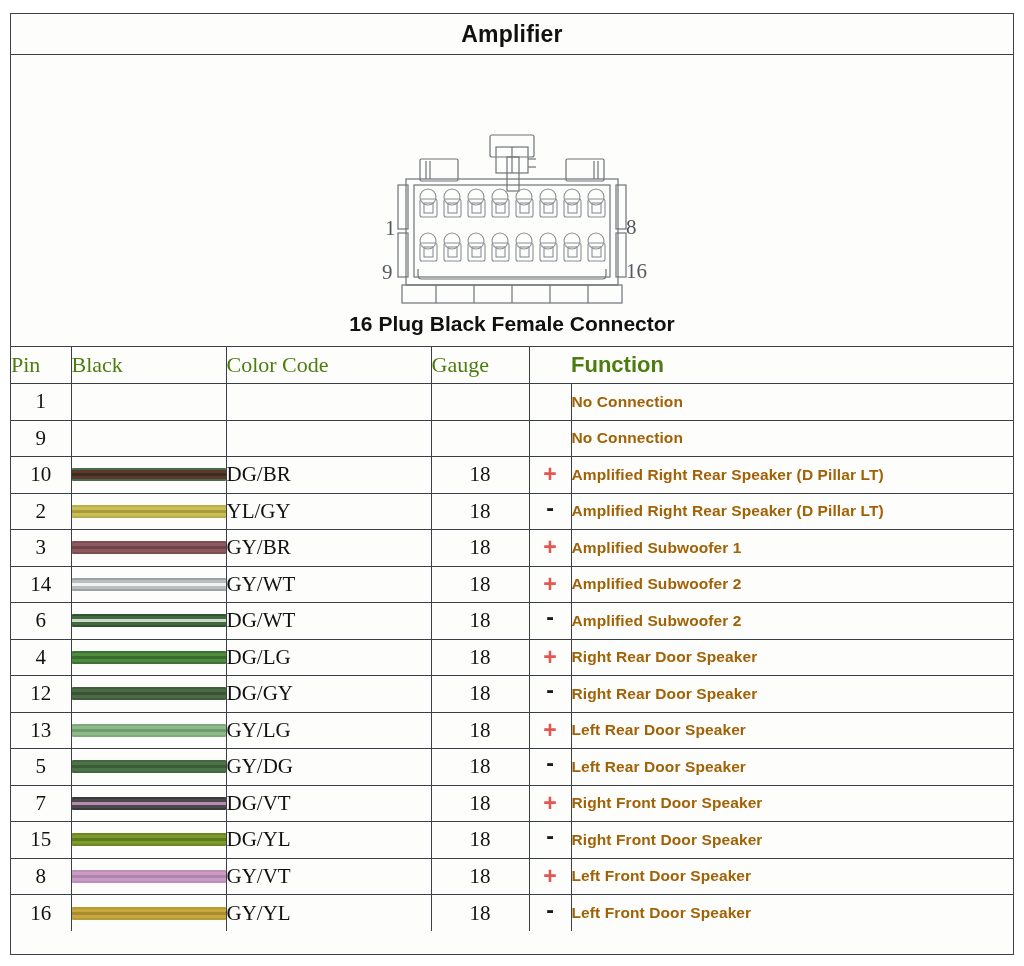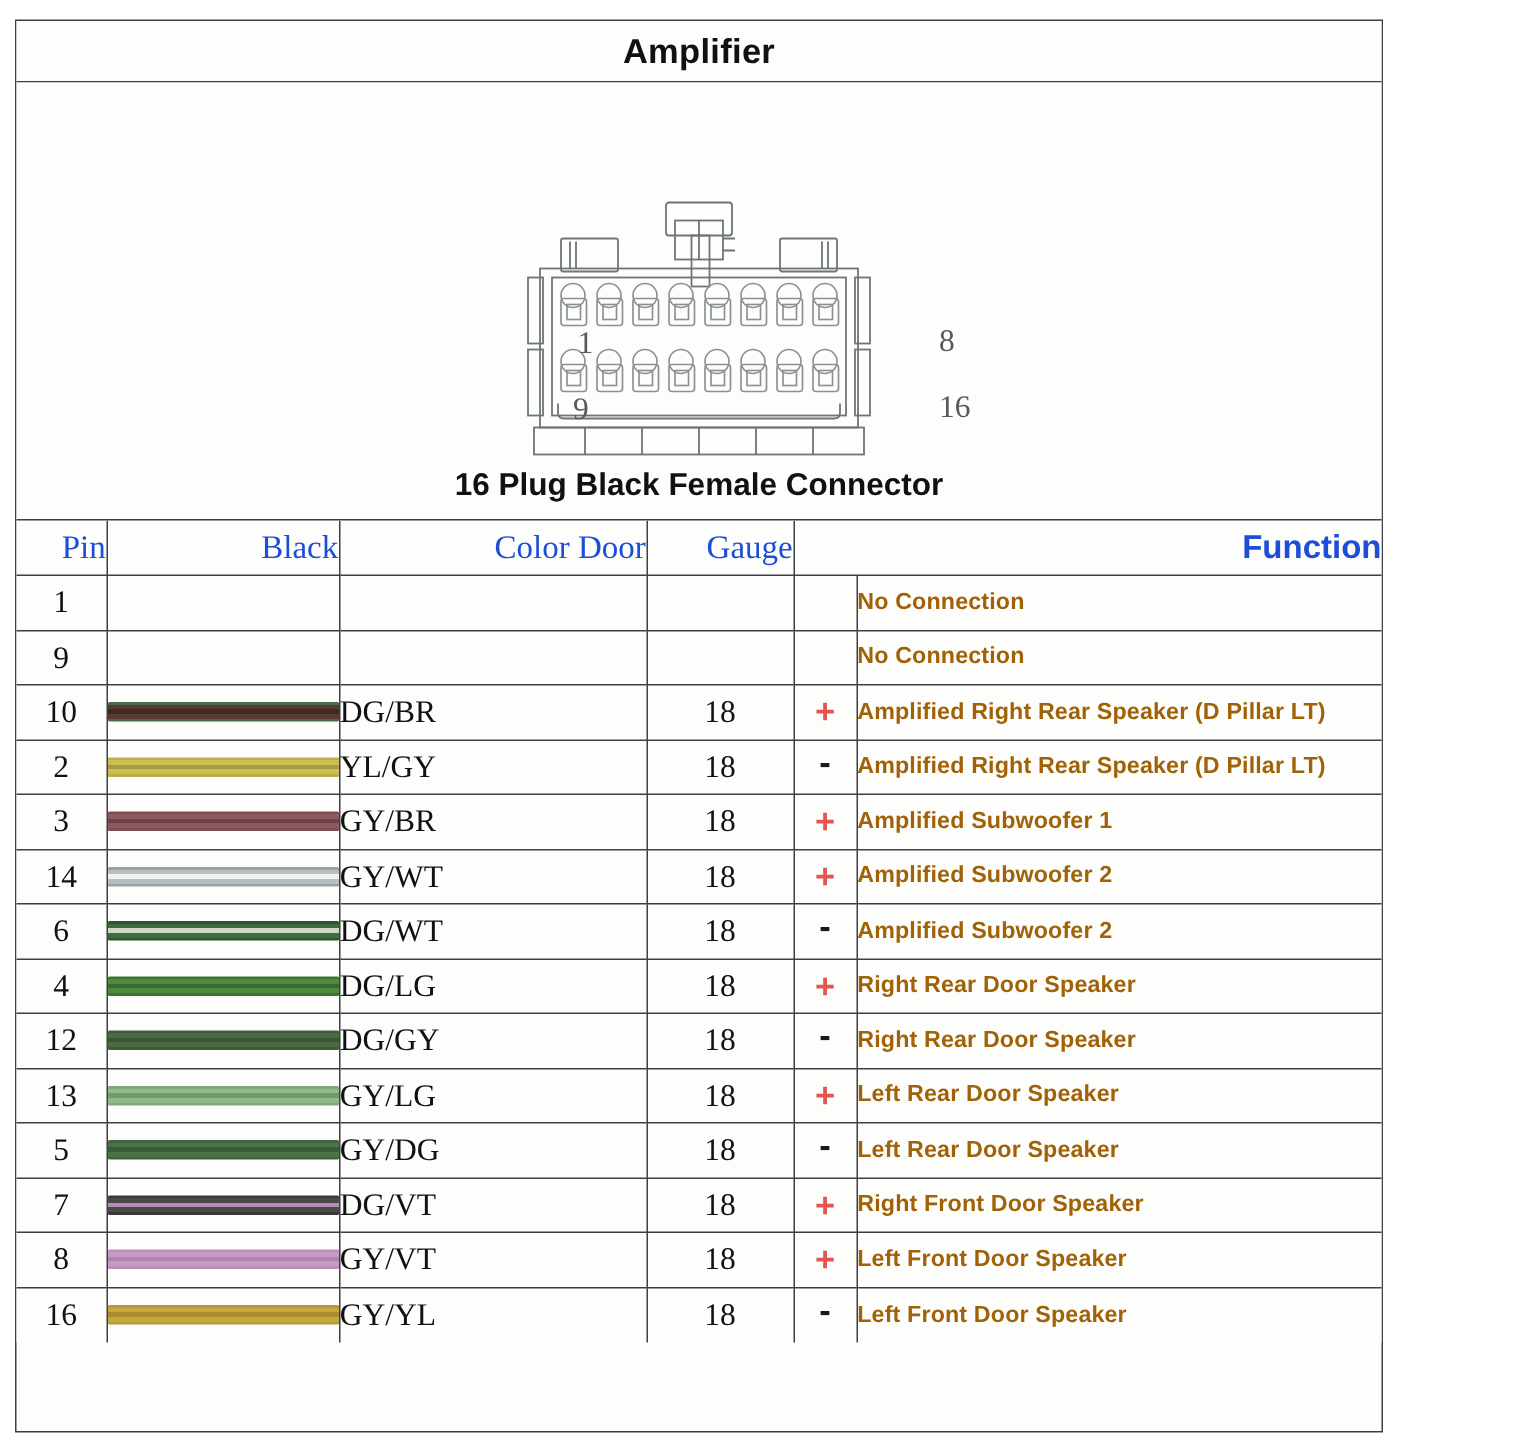--- a/index.html
+++ b/index.html
@@ -12,21 +12,21 @@
     height: 966px;
     font-family: "Liberation Sans", sans-serif;
     color: #1a1a1a;
     overflow: hidden;
   }
 
   #sheet {
     position: absolute;
     left: 10px;
     top: 13px;
-    width: 912px;
+    width: 1004px;
     height: 942px;
     box-sizing: border-box;
     border: 1.5px solid #3b3f46;
     background: #fdfdfb;
     display: flex;
     flex-direction: column;
   }
 
   
   .title-bar {
@@ -108,22 +108,22 @@
   table.pinout tr:first-child th { border-top: none; }
   table.pinout td:first-child, table.pinout th:first-child { border-left: none; }
   table.pinout td:last-child, table.pinout th:last-child { border-right: none; }
   table.pinout tr:last-child td { border-bottom: none; }
 
   thead th {
     height: 42px;
     font-size: 22px;
     font-weight: normal;
     font-family: "Liberation Serif", serif;
-    color: #1d4ed8;
-    text-align: right;
+    color: #4d7c0f;
+    text-align: left;
     margin-top: 24px;
   }
   thead th.h-function { font-weight: bold; font-family: "Liberation Sans", sans-serif; font-size: 22px; }
   thead th.h-pol { border-right: none; }
   thead th.h-function { border-left: none; }
 
   td.t-pin {
     text-align: center;
     font-size: 21px;
     font-family: "Liberation Serif", serif;
@@ -284,21 +284,21 @@
         <col class="c-color">
         <col class="c-code">
       <col class="c-gauge">
         <col class="c-pol">
         <col class="c-function">
     </colgroup>
     <thead>
       <tr>
         <th>Pin</th>
         <th>Black</th>
-        <th>Color Door</th>
+        <th>Color Code</th>
         <th>Gauge</th>
         <th class="h-pol"></th>
         <th class="h-function">Function</th>
       </tr>
     </thead>
     <tbody id="pinout-body">
         <tr>
           <td class="t-pin">1</td>
           <td class="t-color">
             <div class="swatch empty"></div>
@@ -412,20 +412,30 @@
           <td class="t-pin">7</td>
           <td class="t-color">
             <div class="swatch" style="background: linear-gradient(rgb(58, 58, 58) 0%, rgb(58, 58, 58) 14%, rgb(74, 74, 74) 14%, rgb(74, 74, 74) 36%, rgb(185, 138, 181) 36%, rgb(185, 138, 181) 60%, rgb(74, 74, 74) 60%, rgb(74, 74, 74) 86%, rgb(58, 58, 58) 86%, rgb(58, 58, 58) 100%);"></div>
           </td>
           <td class="t-code">DG/VT</td>
           <td class="t-gauge">18</td>
           <td class="t-pol"><span class="pol-plus">+</span></td>
           <td class="t-function">Right Front  Door Speaker</td>
         </tr>
         <tr>
+          <td class="t-pin">15</td>
+          <td class="t-color">
+            <div class="swatch" style="background: linear-gradient(rgb(107, 136, 36) 0%, rgb(107, 136, 36) 14%, rgb(125, 155, 43) 14%, rgb(125, 155, 43) 36%, rgb(94, 122, 30) 36%, rgb(94, 122, 30) 60%, rgb(125, 155, 43) 60%, rgb(125, 155, 43) 86%, rgb(107, 136, 36) 86%, rgb(107, 136, 36) 100%);"></div>
+          </td>
+          <td class="t-code">DG/YL</td>
+          <td class="t-gauge">18</td>
+          <td class="t-pol"><span class="pol-minus">-</span></td>
+          <td class="t-function">Right Front  Door Speaker</td>
+        </tr>
+        <tr>
           <td class="t-pin">8</td>
           <td class="t-color">
             <div class="swatch" style="background: linear-gradient(rgb(187, 143, 184) 0%, rgb(187, 143, 184) 14%, rgb(200, 154, 196) 14%, rgb(200, 154, 196) 36%, rgb(177, 132, 174) 36%, rgb(177, 132, 174) 60%, rgb(200, 154, 196) 60%, rgb(200, 154, 196) 86%, rgb(187, 143, 184) 86%, rgb(187, 143, 184) 100%);"></div>
           </td>
           <td class="t-code">GY/VT</td>
           <td class="t-gauge">18</td>
           <td class="t-pol"><span class="pol-plus">+</span></td>
           <td class="t-function">Left Front  Door Speaker</td>
         </tr>
         <tr>

